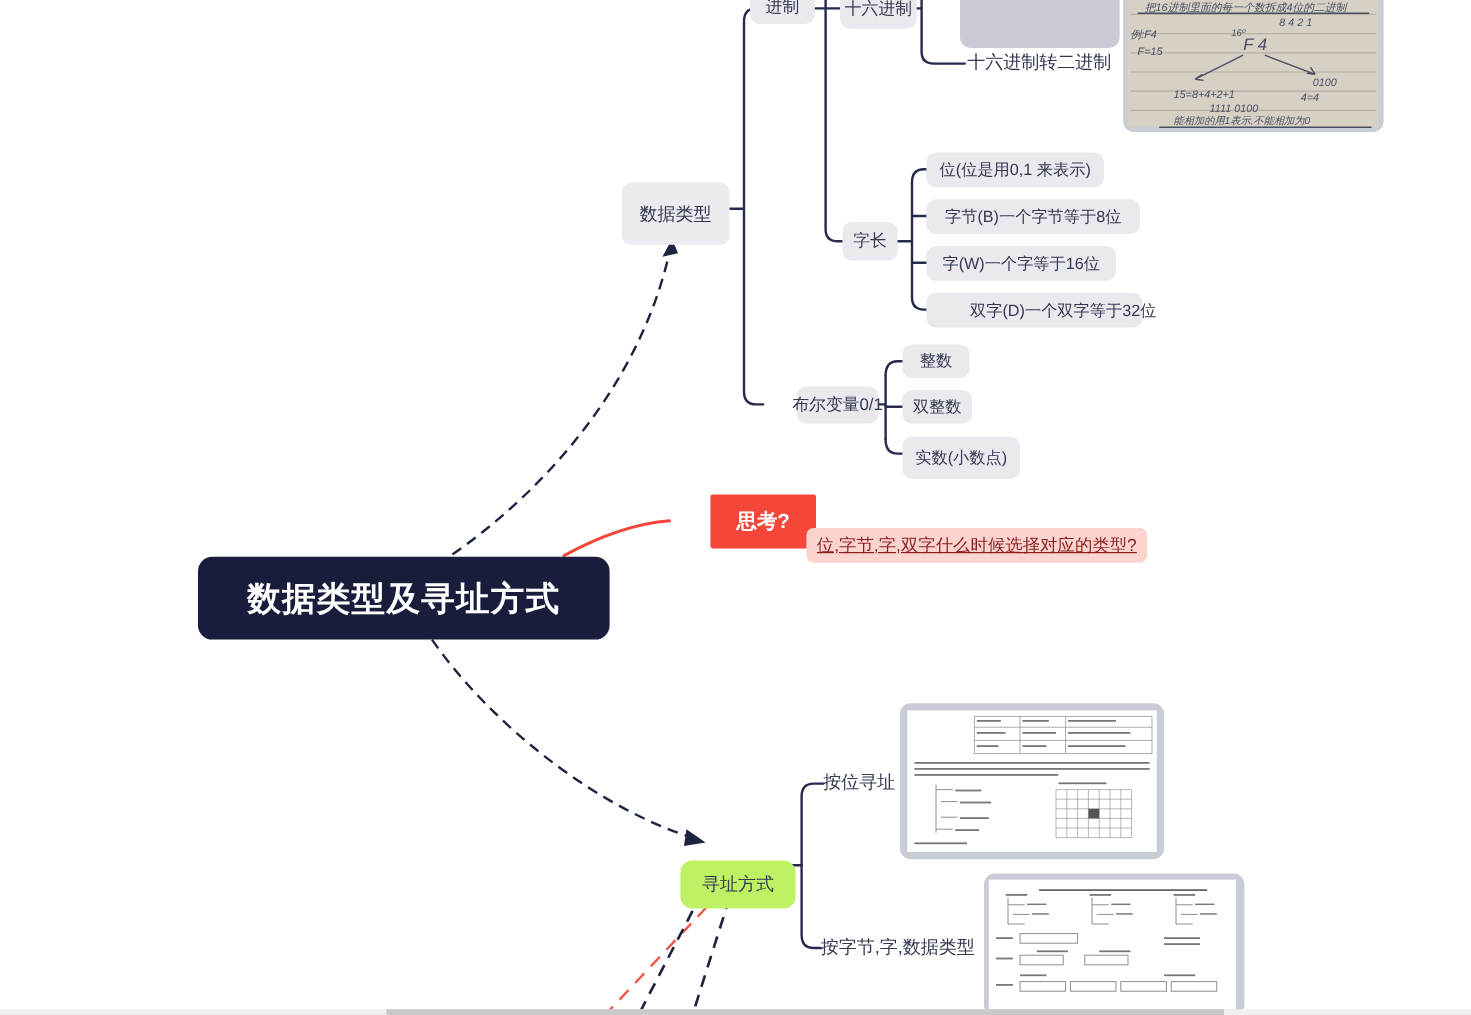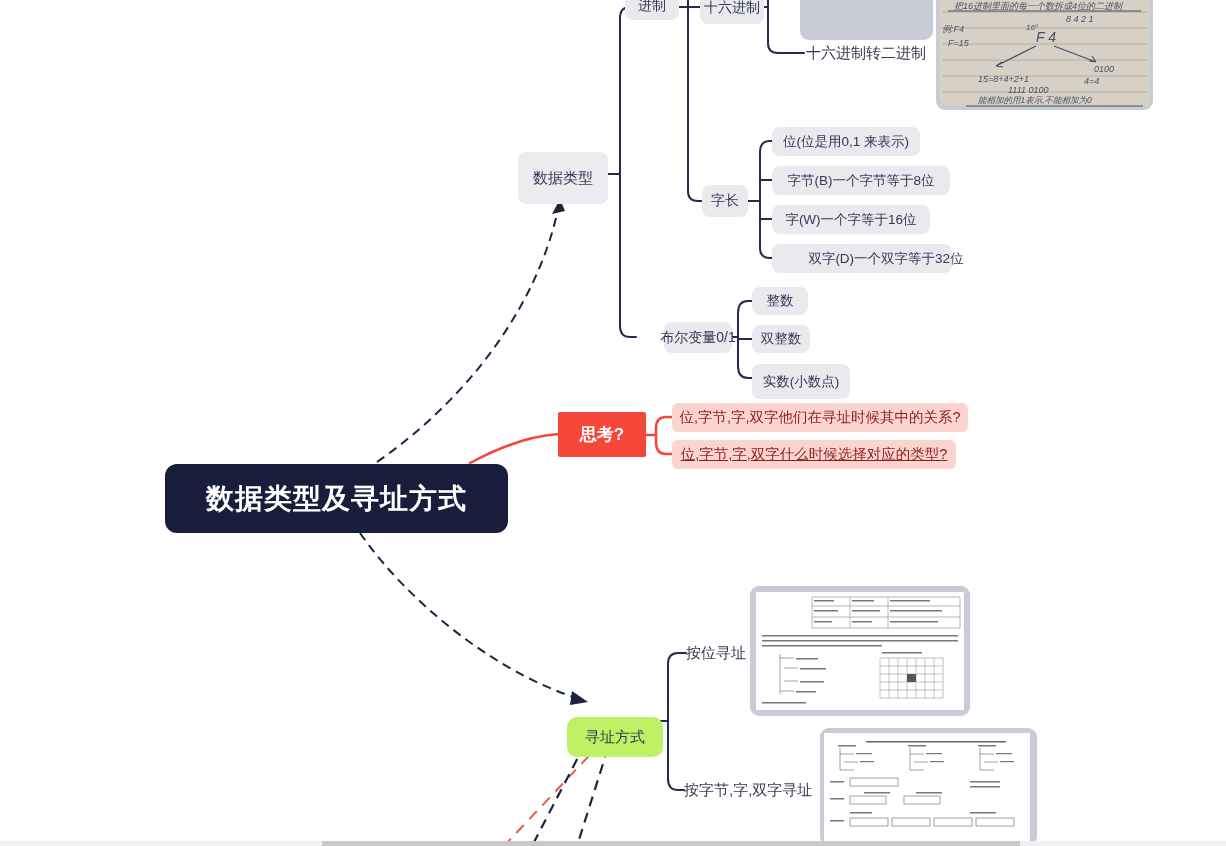--- a/index.html
+++ b/index.html
@@ -8,21 +8,21 @@
   #lines{position:absolute;left:0;top:0;}
   .node{position:absolute;background:#e9e9ee;color:#333852;border-radius:8px;
         display:flex;align-items:center;justify-content:center;white-space:nowrap;
         font-size:14px;box-sizing:border-box;}
   .flabel{position:absolute;color:#333852;font-size:15px;white-space:nowrap;line-height:18px;}
   .card{position:absolute;background:#c9ccd6;border-radius:9px;overflow:hidden;}
   .main-topic{position:absolute;background:#191d3b;color:#ffffff;border-radius:12px;
         display:flex;align-items:center;justify-content:center;font-size:28px;font-weight:bold;
         letter-spacing:1px;white-space:nowrap;}
   .think{position:absolute;background:#f4473a;color:#ffffff;border-radius:2px;
-        display:flex;align-items:center;justify-content:center;font-size:17px;font-weight:bold;white-space:nowrap;}
+        display:flex;align-items:center;justify-content:center;font-size:17px;font-weight:bold;white-space:nowrap;margin-left:34px;}
   .pink{position:absolute;background:#fbd4d0;color:#8c1f1c;border-radius:6px;
         display:flex;align-items:center;justify-content:center;font-size:14.5px;white-space:nowrap;}
   .sb-track{position:absolute;left:0;top:841px;width:1226px;height:5px;background:#f0f0f0;}
   .sb-thumb{position:absolute;left:322px;top:841px;width:698px;height:5px;background:#c9c9c9;}
 </style>
 </head>
 <body>
 
 <div id="canvas">
 
@@ -118,28 +118,27 @@
   <div class="node" style="left:772px;top:127px;width:148px;height:29px;font-size:13.5px;text-align:right;">位(位是用0,1 来表示)</div>
   <div class="node" style="left:772px;top:166px;width:178px;height:29px;font-size:13.5px;">字节(B)一个字节等于8位</div>
   <div class="node" style="left:772px;top:205px;width:158px;height:29px;font-size:13.5px;">字(W)一个字等于16位</div>
   <div class="node" style="left:772px;top:244px;width:180px;height:29px;font-size:13.5px;padding-left:48px;">双字(D)一个双字等于32位</div>
   <div class="node" style="left:635px;top:322px;width:68px;height:31px;margin-left:29px;">布尔变量0/1</div>
   <div class="node" style="left:752px;top:287px;width:56px;height:28px;font-size:13.5px;">整数</div>
   <div class="node" style="left:752px;top:325px;width:58px;height:28px;font-size:13.5px;">双整数</div>
   <div class="node" style="left:752px;top:364px;width:98px;height:35px;font-size:13.5px;">实数(小数点)</div>
 
   <div class="think" style="left:558px;top:412px;width:88px;height:45px;">思考?</div>
-  <div class="pink" style="left:672px;top:403px;width:296px;height:29px;">位,字节,字,双字他们在寻址时候其中的关系?</div>
   <div class="pink" style="left:672px;top:440px;width:284px;height:29px;text-decoration:underline;">位,字节,字,双字什么时候选择对应的类型?</div>
 
   <div class="main-topic" style="left:165px;top:464px;width:343px;height:69px;">数据类型及寻址方式</div>
 
   <div class="node" style="left:567px;top:701px;width:96px;height:40px;font-size:15px;border-radius:10px;background:#bef264;margin-top:16px;">寻址方式</div>
   <div class="flabel" style="left:686px;top:644px;">按位寻址</div>
-  <div class="flabel" style="left:684px;top:781px;">按字节,字,双字寻址</div>
+  <div class="flabel" style="left:684px;top:781px;">按字节,字,数据类型</div>
 
   <div class="card" style="left:750px;top:586px;width:220px;height:130px;">
     <svg width="220" height="130" viewBox="0 0 220 130">
       <rect x="6" y="6" width="208" height="118" fill="#ffffff"></rect>
       <g stroke="#9a9a9a" stroke-width="0.7" fill="none">
         <line x1="62" y1="11" x2="210" y2="11"></line>
           <line x1="62" y1="20" x2="210" y2="20"></line>
         <line x1="62" y1="31" x2="210" y2="31"></line>
           <line x1="62" y1="42" x2="210" y2="42"></line>
         <line x1="62" y1="11" x2="62" y2="42"></line>

